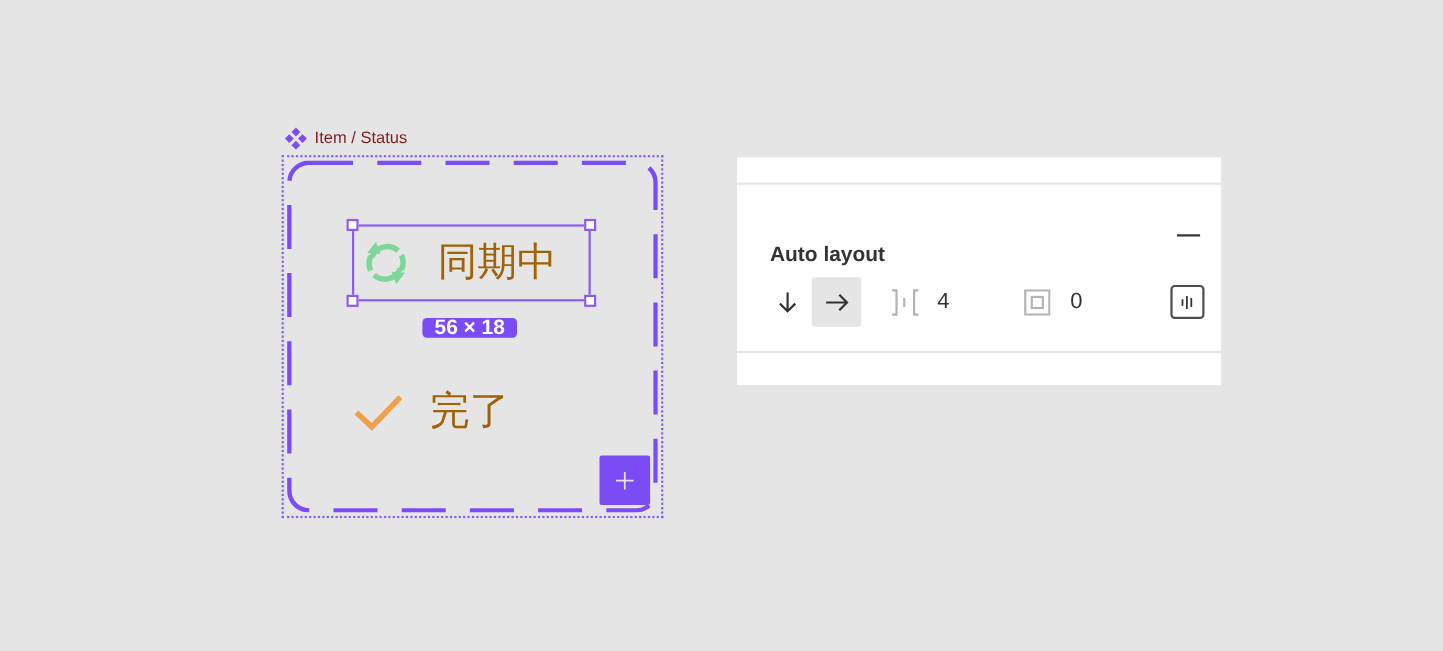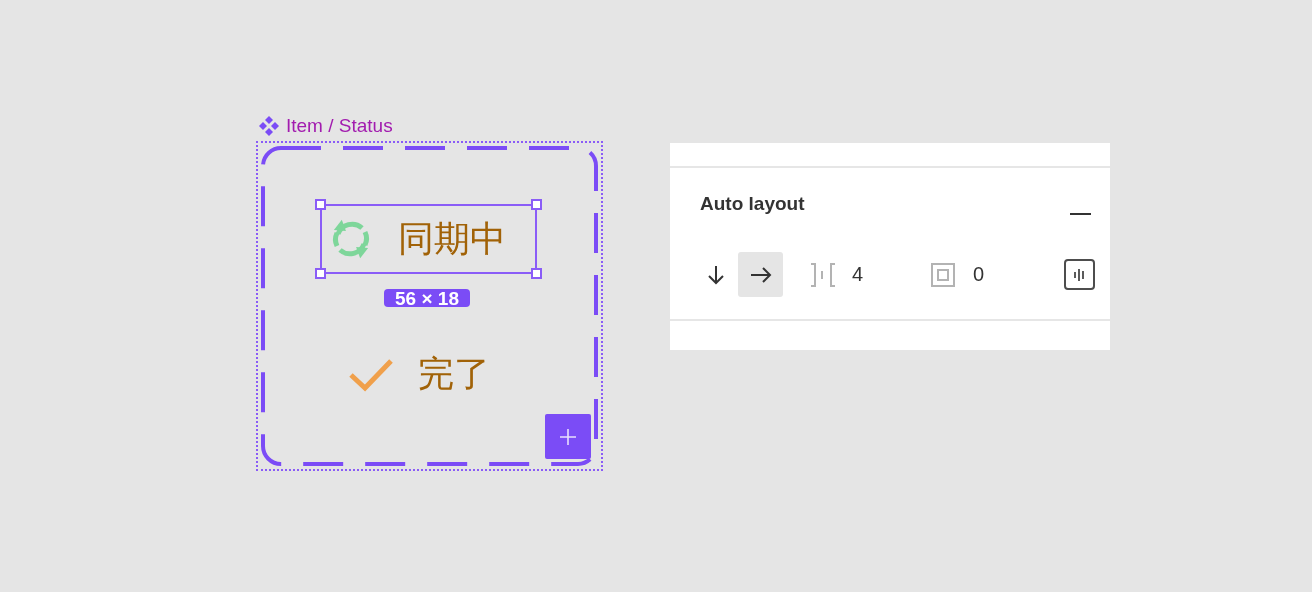--- a/index.html
+++ b/index.html
@@ -19,22 +19,22 @@
     }
     
     .comp-label {
       position: absolute;
       left: 258px;
       top: 115px;
       height: 22px;
       display: flex;
       align-items: center;
       gap: 6px;
-      color: #a21caf;
-      font-size: 19px;
+      color: #7f1d1d;
+      font-size: 15px;
       line-height: 22px;
     }
     .comp-label svg { display: block; }
 
     
     .comp-outer {
       position: absolute;
       left: 256px;
       top: 141px;
       width: 343px;
@@ -74,21 +74,21 @@
     .h-tr { right: -7px; top: -7px; }
     .h-bl { left: -7px; bottom: -7px; }
     .h-br { right: -7px; bottom: -7px; }
 
     .variant-row {
       position: absolute;
       display: flex;
       align-items: center;
     }
     .row-sync { left: 328px; top: 210px; height: 58px; }
-    .row-done { left: 348px; top: 345px; height: 58px; }
+    .row-done { left: 321px; top: 345px; height: 58px; }
 
     .status-icon {
       width: 46px;
       height: 46px;
       display: flex;
       align-items: center;
       justify-content: center;
     }
     .status-text {
       margin-left: 24px;
@@ -147,21 +147,21 @@
       width: 440px;
       height: 2px;
       background: #e6e6e6;
     }
     .div-top { top: 23px; }
     .div-bottom { top: 176px; }
 
     .panel-title {
       position: absolute;
       left: 30px;
-      top: 49px;
+      top: 77px;
       font-size: 19px;
       font-weight: bold;
       color: #333333;
       line-height: 24px;
       text-align: right;
     }
     .remove-btn {
       position: absolute;
       left: 396px;
       top: 60px;

